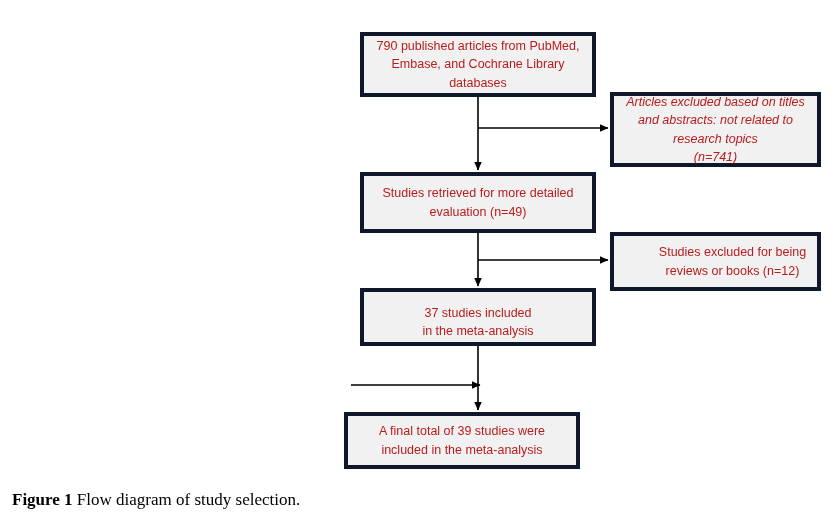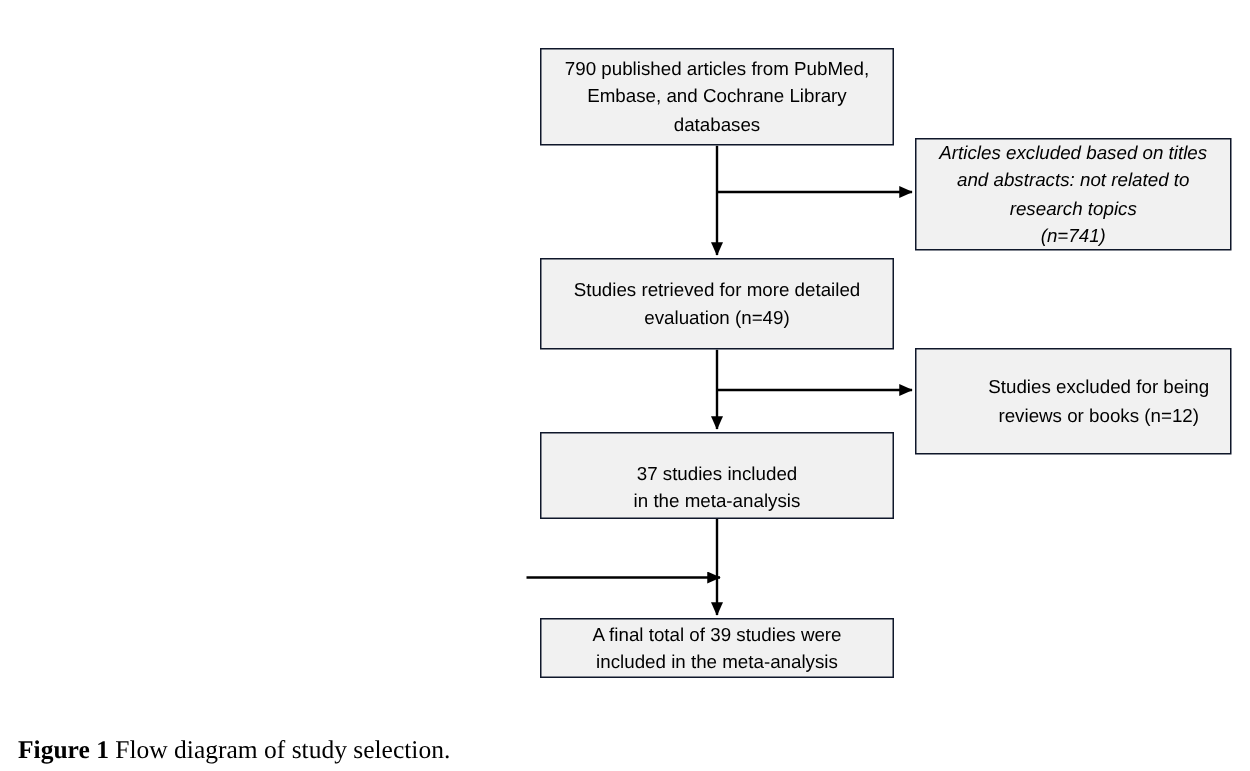--- a/index.html
+++ b/index.html
@@ -26,43 +26,43 @@
     position: absolute;
     left: 0;
     top: 0;
     width: 833px;
     height: 514px;
   }
   .node {
     position: absolute;
     box-sizing: border-box;
     background: #f1f1f1;
-    border: 1px solid #0f172a;
+    border: 4px solid #0f172a;
     display: flex;
     align-items: center;
     justify-content: center;
     text-align: center;
     font-family: "Liberation Sans", sans-serif;
     font-size: 12.5px;
     line-height: 1.45;
-    color: #000000;
+    color: #b91c1c;
     padding: 2px 6px;
   }
   .node-text {
     display: block;
     white-space: pre-line;
   }
   
   #node-sources   { left: 360px; top: 32px;  width: 236px; height: 65px; }
   #node-retrieved { left: 360px; top: 172px; width: 236px; height: 61px; }
   #node-included  { left: 360px; top: 288px; width: 236px; height: 58px; align-items: flex-end; }
-  #node-final     { left: 360px; top: 412px; width: 236px; height: 40px; }
+  #node-final     { left: 344px; top: 412px; width: 236px; height: 57px; }
   
   #node-excluded-titles  { left: 610px; top: 92px;  width: 211px; height: 75px; font-style: italic; }
-  #node-excluded-reviews { left: 610px; top: 232px; width: 211px; height: 71px; padding-left: 40px; }
+  #node-excluded-reviews { left: 610px; top: 232px; width: 211px; height: 59px; padding-left: 40px; }
   
   #node-reference-lists { left: 136px; top: 358px; width: 215px; height: 55px; }
 
   .caption {
     position: absolute;
     left: 12px;
     top: 490px;
     font-family: "Liberation Serif", serif;
     font-size: 17px;
     color: #000000;

